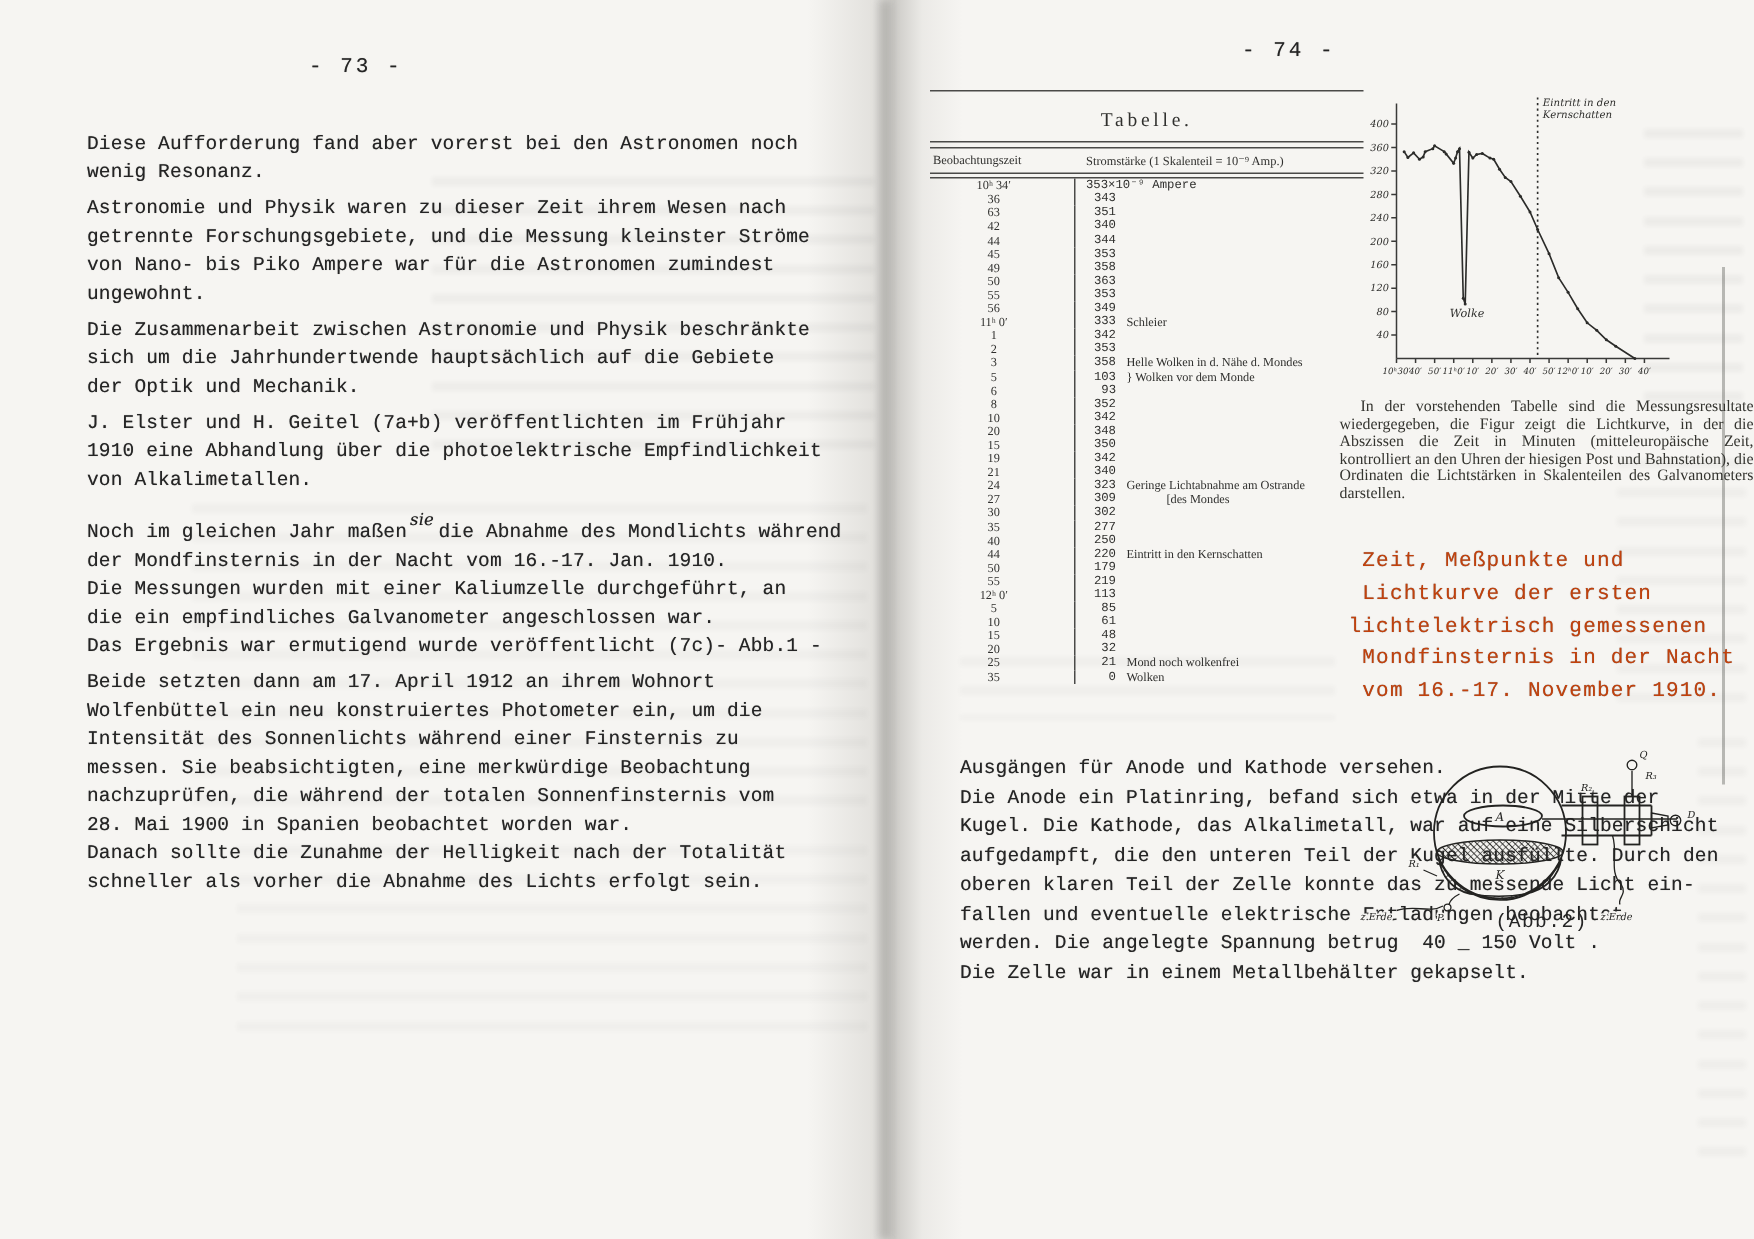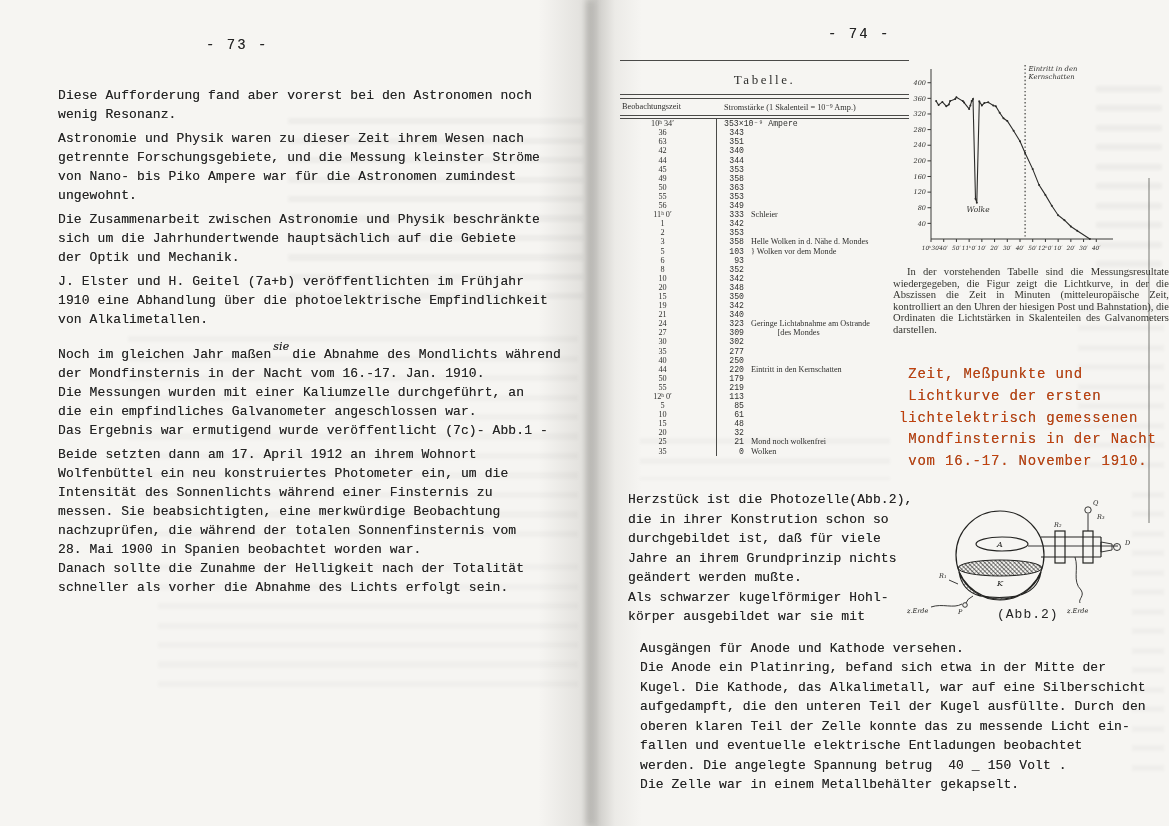--- a/index.html
+++ b/index.html
@@ -379,27 +379,20 @@
 
   <div id="fig-note">In der vorstehenden Tabelle sind die Messungsresultate wiedergegeben, die Figur zeigt die Lichtkurve, in der die Abszissen die Zeit in Minuten (mitteleuropäische Zeit, kontrolliert an den Uhren der hiesigen Post und Bahnstation), die Ordinaten die Lichtstärken in Skalenteilen des Galvanometers darstellen.</div>
 
   <div id="fig-caption"> Zeit, Meßpunkte und
  Lichtkurve der ersten
 lichtelektrisch gemessenen
  Mondfinsternis in der Nacht
  vom 16.-17. November 1910.</div>
 
   <div id="page74-lower">
-    <p class="tw tw74" style="margin:0;">Herzstück ist die Photozelle(Abb.2),
-die in ihrer Konstrution schon so
-durchgebildet ist, daß für viele
-Jahre an ihrem Grundprinzip nichts
-geändert werden mußte.
-Als schwarzer kugelförmiger Hohl-
-körper ausgebildet war sie mit</p>
     <p class="tw tw74" style="margin:12px;">Ausgängen für Anode und Kathode versehen.
 Die Anode ein Platinring, befand sich etwa in der Mitte der
 Kugel. Die Kathode, das Alkalimetall, war auf eine Silberschicht
 aufgedampft, die den unteren Teil der Kugel ausfüllte. Durch den
 oberen klaren Teil der Zelle konnte das zu messende Licht ein-
 fallen und eventuelle elektrische Entladungen beobachtet
 werden. Die angelegte Spannung betrug  40 _ 150 Volt .
 Die Zelle war in einem Metallbehälter gekapselt.</p>
   </div>
 

